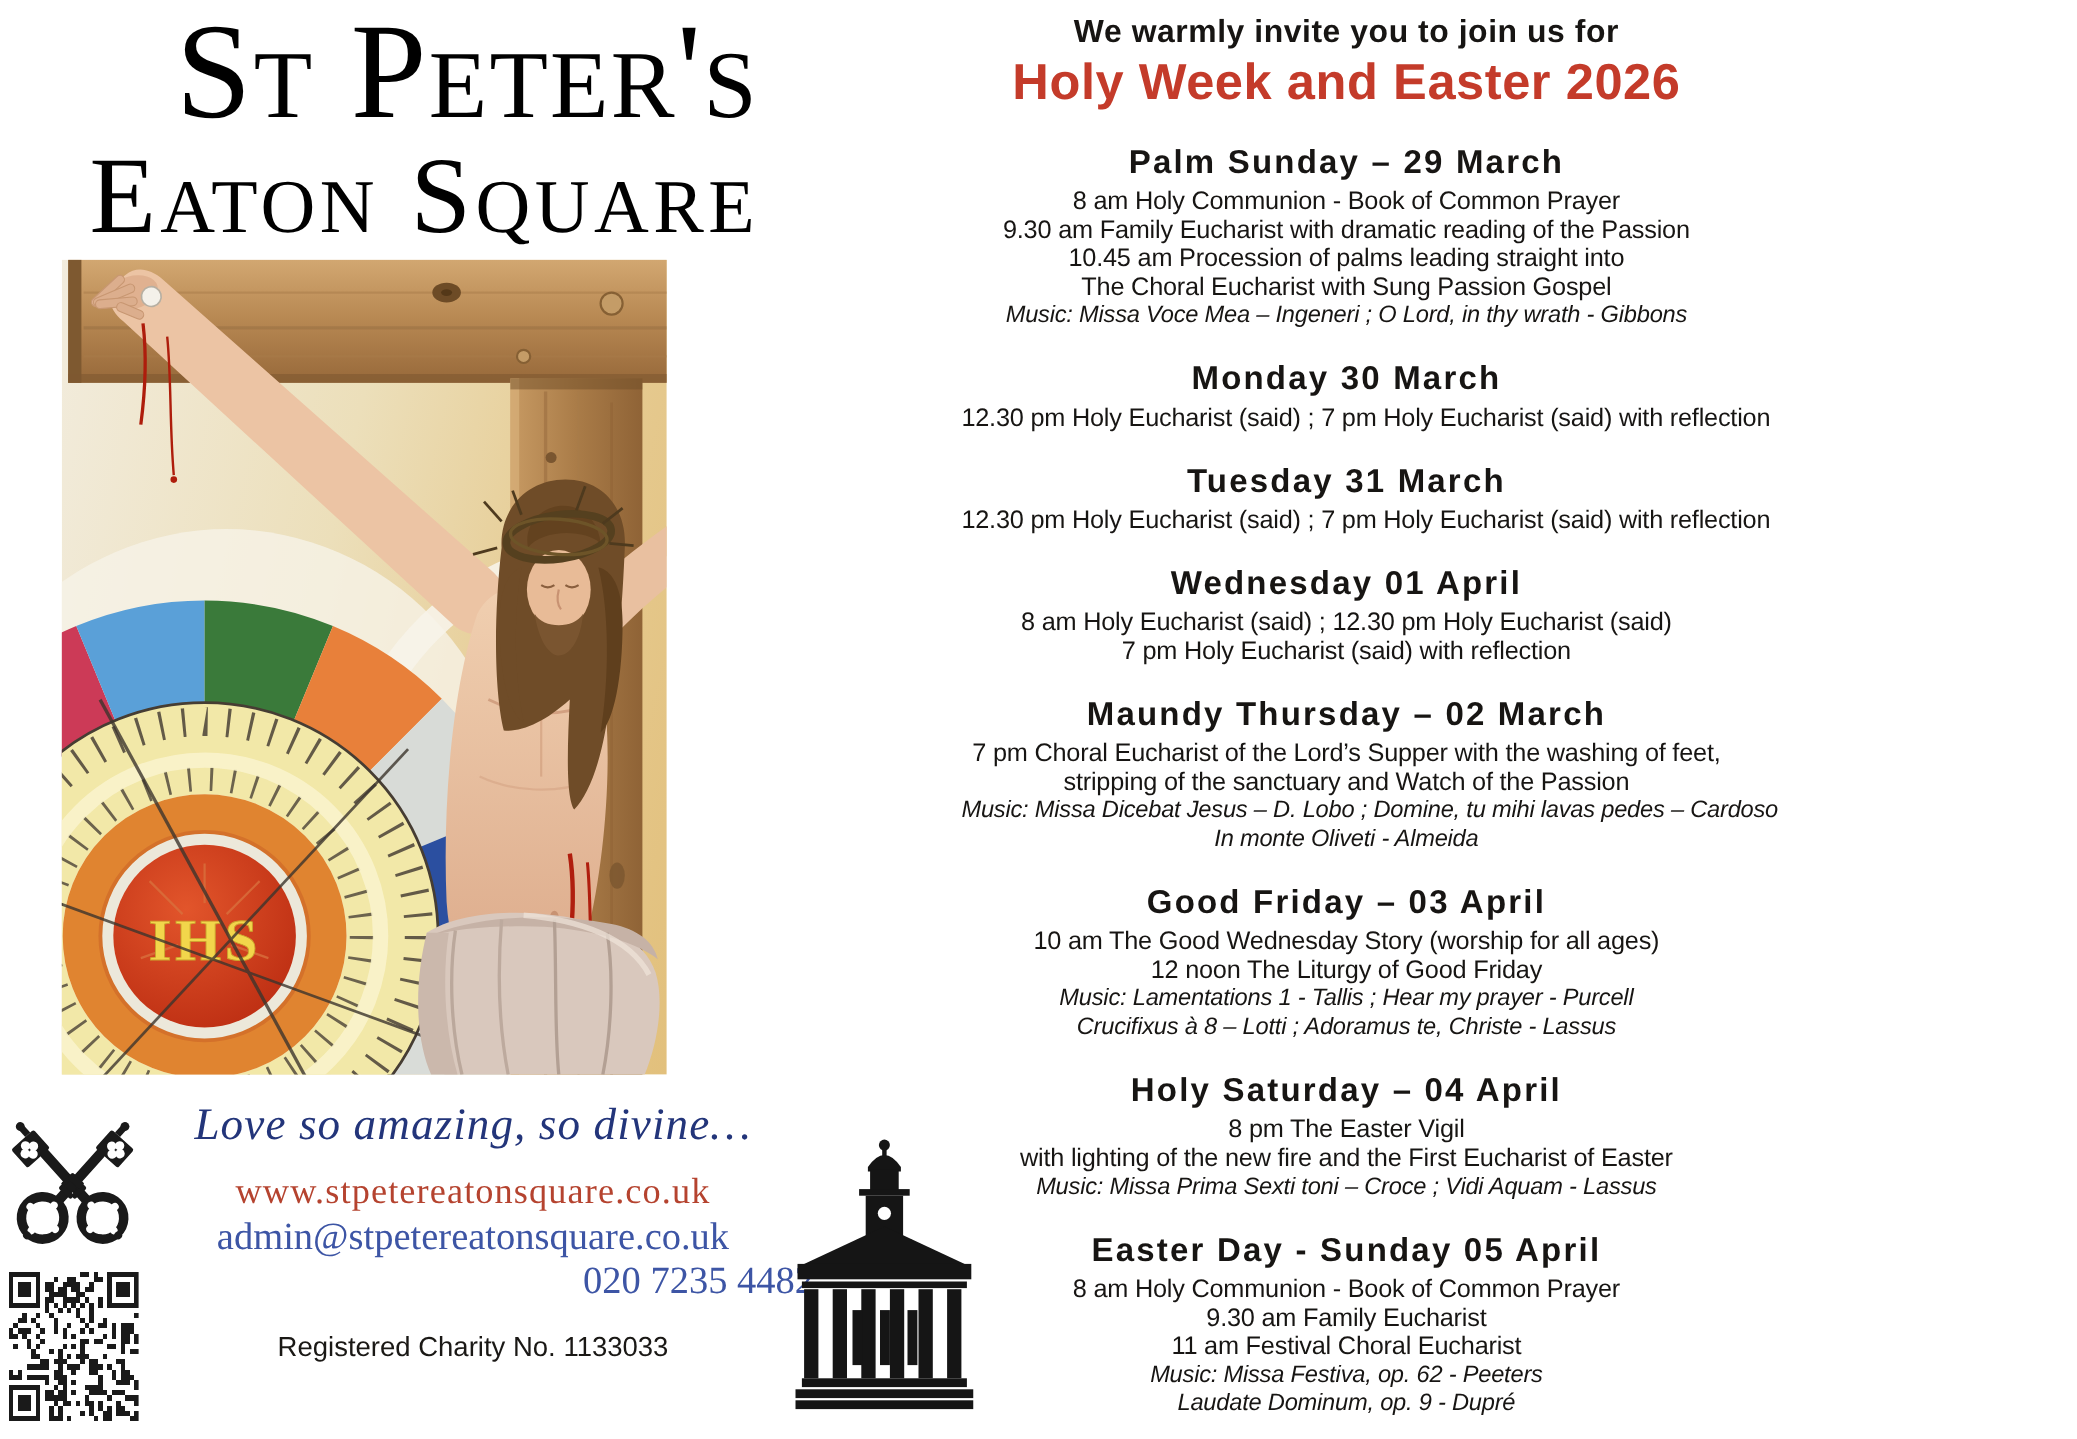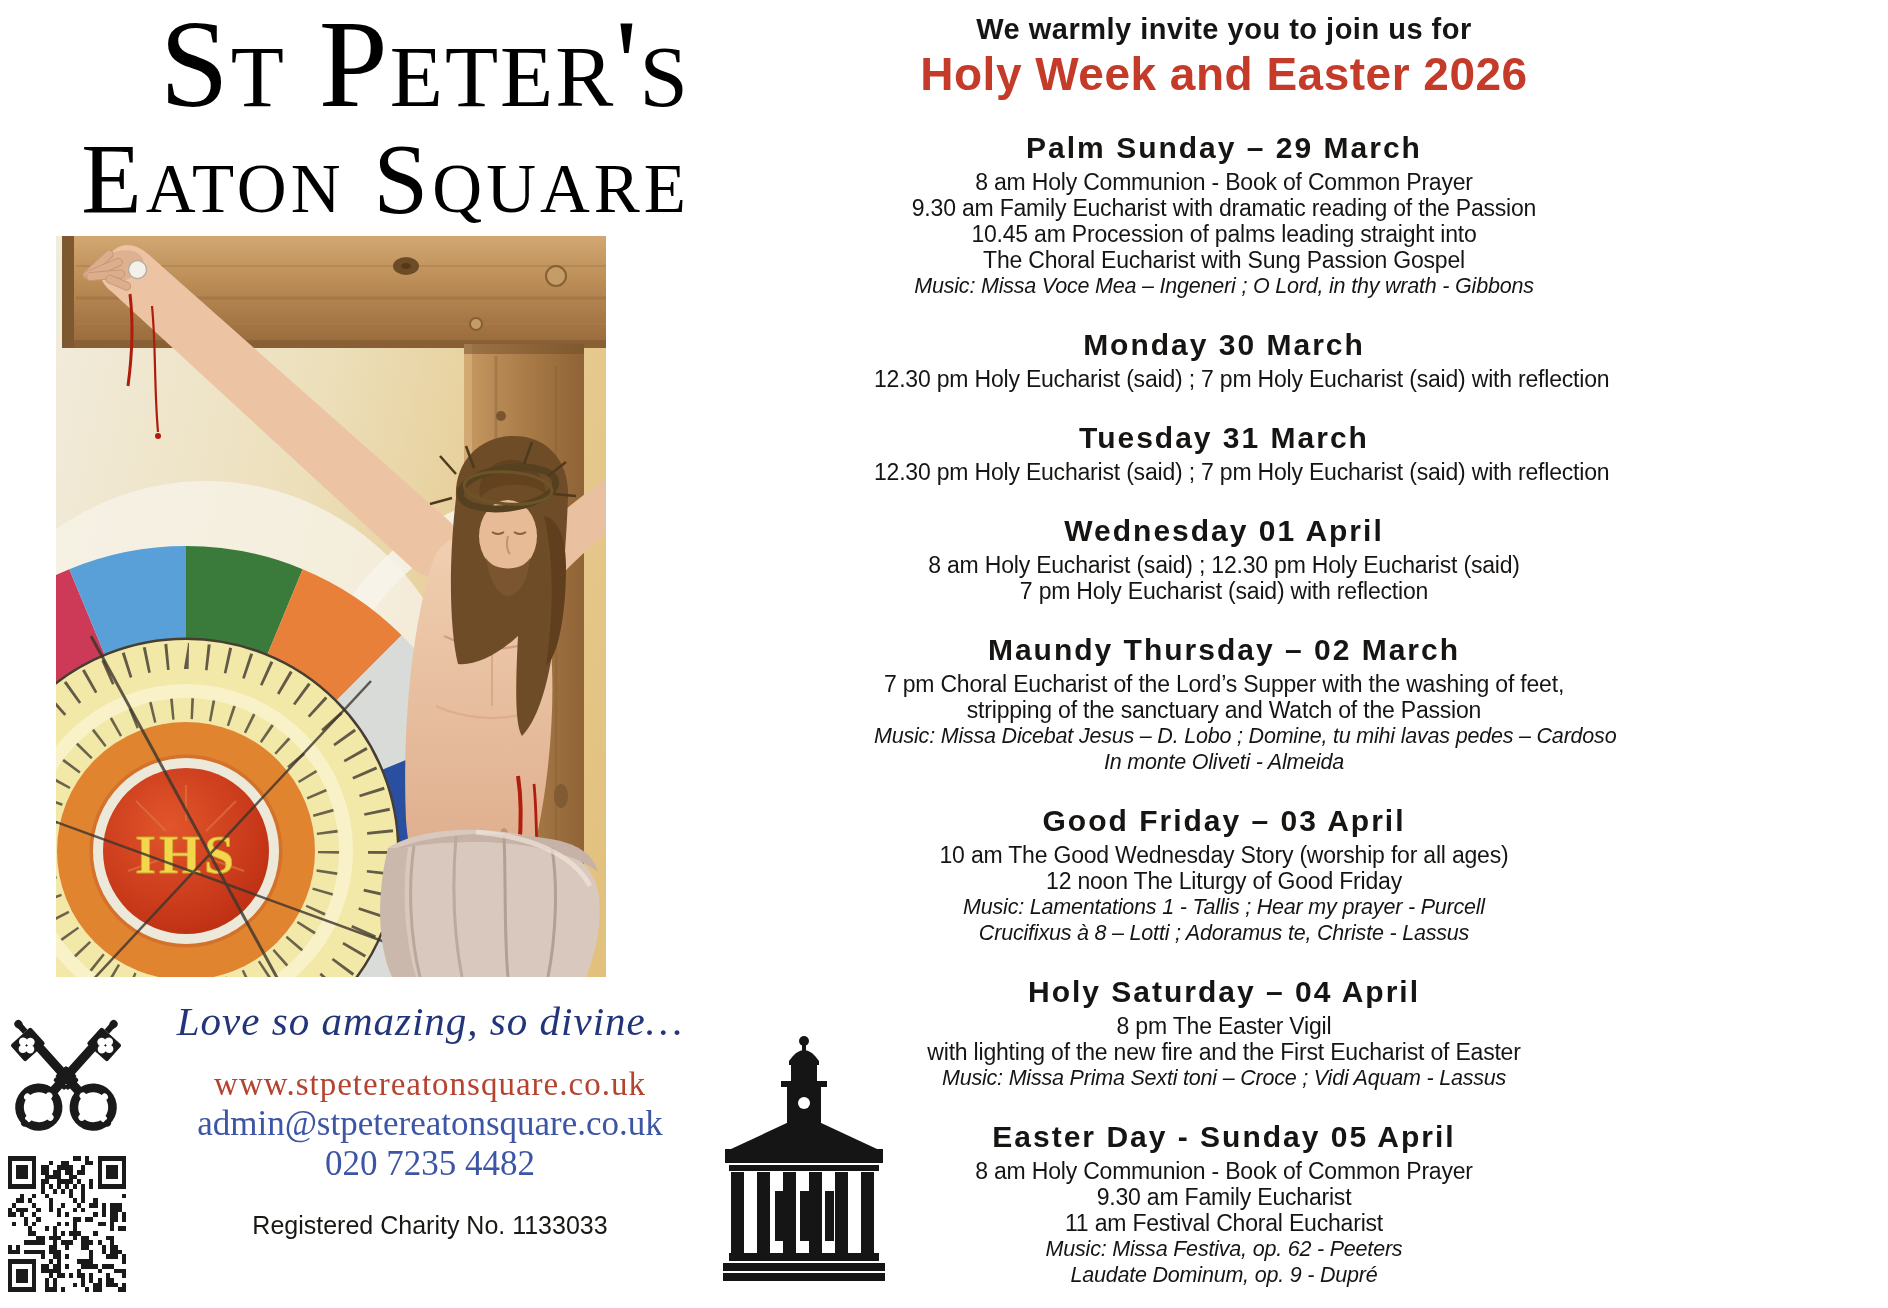--- a/index.html
+++ b/index.html
@@ -19,21 +19,21 @@
 
   .keys{left:2px;top:1018px;width:128px;height:120px;}
   .qr{left:8px;top:1156px;width:118px;height:136px;}
   .church{left:723px;top:1030px;width:162px;height:252px;}
 
   .contact-block{left:120px;top:996px;width:620px;text-align:center;
                  font-family:"Liberation Serif",serif;}
   .tagline{font-size:41px;line-height:50px;font-style:italic;color:#23357a;letter-spacing:1px;}
   .website{font-size:33px;line-height:40px;margin-top:18px;color:#b5432f;letter-spacing:1px;}
   .email{font-size:35px;line-height:40px;color:#3d55a5;}
-  .phone{font-size:35px;line-height:40px;color:#3d55a5;}
+  .phone{font-size:35px;line-height:40px;color:#3d55a5;text-align:right;}
   .charity{font-size:25px;line-height:30px;margin-top:26px;color:#1a1815;
            font-family:"Liberation Sans",sans-serif;}
 
   
   .schedule{left:874px;top:0;width:700px;text-align:center;padding-top:12px;}
   .invite{font-size:29px;line-height:34px;font-weight:bold;letter-spacing:.5px;white-space:nowrap;}
   .main-title{font-size:46px;line-height:56px;font-weight:bold;color:#c43b2a;
               letter-spacing:.5px;white-space:nowrap;}
   .sec{margin-top:27px;}
   .sec-h{font-size:30px;line-height:37px;margin-bottom:3px;font-weight:bold;

